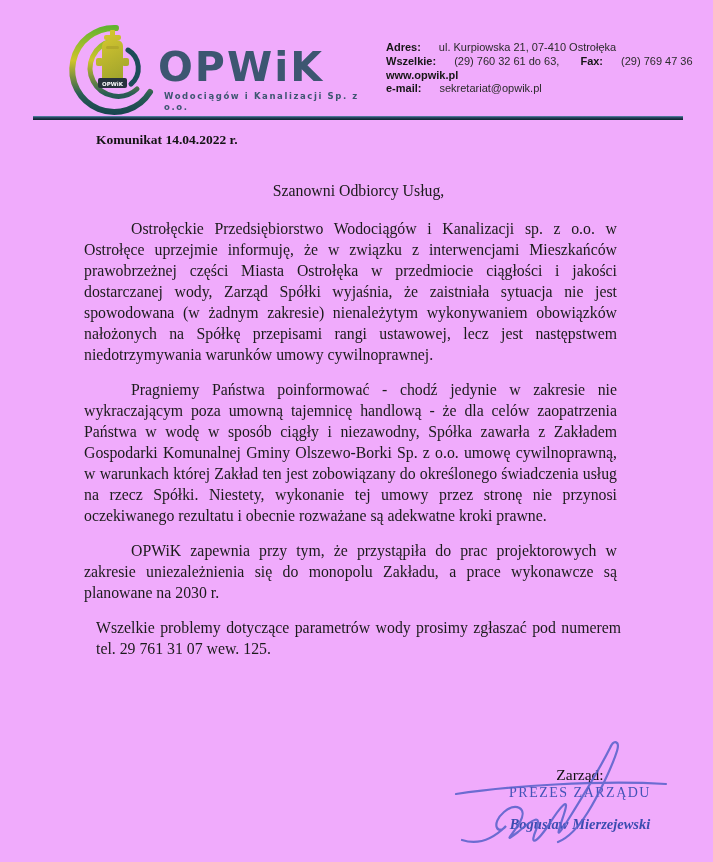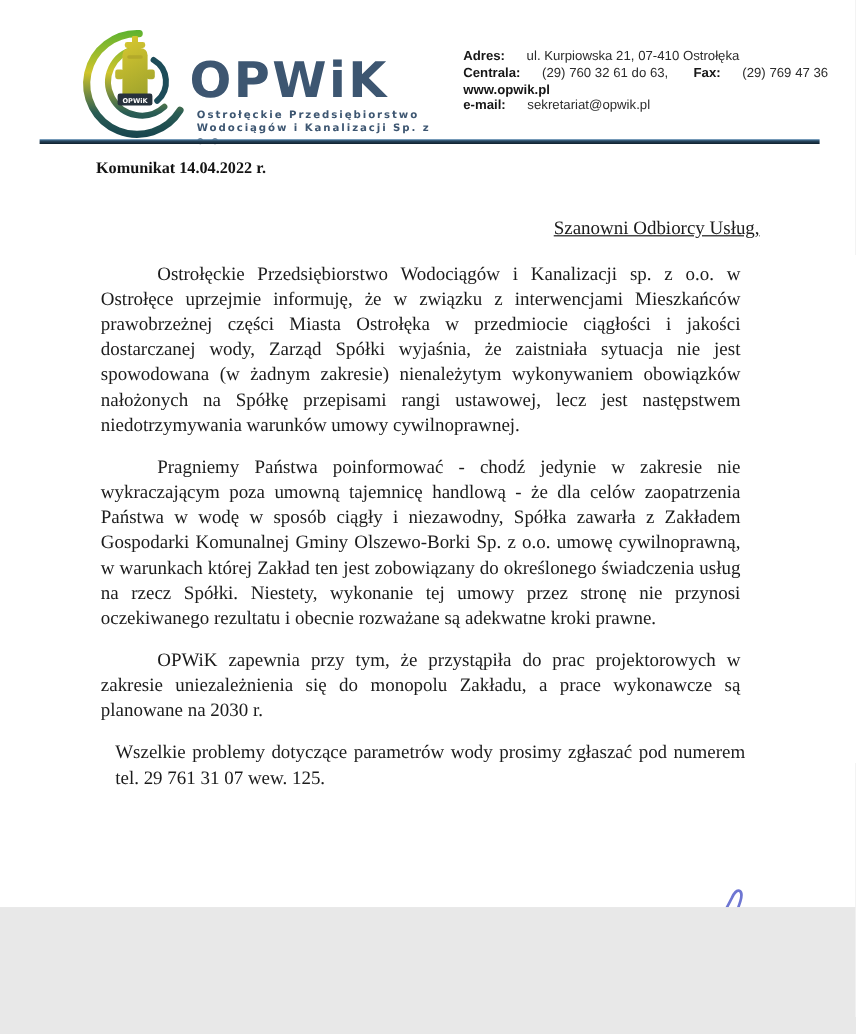--- a/index.html
+++ b/index.html
@@ -1,18 +1,18 @@
 <!DOCTYPE html>
 <html><head>
 <meta charset="utf-8">
 <style>
   html,body { margin:0; padding:0; background:#e8e8e8; }
   .page {
-    position:relative; width:713px; height:756px; margin:0 auto;
-    background:#ffffff; overflow:hidden;
+    position:relative; width:713px; height:862px; margin:0 auto;
+    background:#f0abfc; overflow:hidden;
     font-family:"Liberation Serif", serif; color:#1b1b1b;
   }
 
   
   .logo-svg { position:absolute; left:60px; top:22px; }
   .wordmark-block { position:absolute; left:158px; top:46px; width:230px; }
   .wordmark {
     font-family:"DejaVu Sans", sans-serif; font-weight:bold;
     font-size:41px; line-height:42px; letter-spacing:2px; color:#3d5671;
   }
@@ -28,28 +28,28 @@
   }
   .contact-line b { color:#161616; }
   .contact-line .sp { margin-left:18px; }
   .header-rule {
     position:absolute; left:33px; top:116px; width:650px; height:4px;
     background:linear-gradient(to bottom,#5c8cb4 0%, #27455c 40%, #0e1f2c 100%);
   }
 
   
   .date-line {
-    position:absolute; left:80px; top:132px;
+    position:absolute; left:96px; top:132px;
     font-size:13.5px; font-weight:bold; color:#141414;
   }
   .letter-body {
     position:absolute; left:84px; top:180px; width:549px;
     font-size:15.8px; line-height:21px; text-align:justify;
   }
-  .salutation { margin:0 0 17px 0; text-align:right;text-decoration:underline; }
+  .salutation { margin:0 0 17px 0; text-align:center; }
   .letter-body p.para { margin:0 16px 14px 0; text-indent:47px; }
   .letter-body p.closing { margin:12px; text-indent:0; }
 
   
   .signature-block {
     position:absolute; left:440px; top:766px; width:280px; text-align:center;
   }
   .board-label { font-size:15.5px; color:#101010; }
   .stamp-title {
     margin-top:1px; font-size:14px; letter-spacing:1.5px; color:#4353b8;
@@ -93,31 +93,30 @@
       <rect x="62" y="36" width="7" height="8" rx="2" fill="url(#hydrGrad)"></rect>
       <rect x="46" y="24" width="13" height="3" rx="1.5" fill="#b3a92a"></rect>
       <rect x="38" y="56" width="29" height="10" rx="2" fill="#27323c"></rect>
       <text x="52.5" y="63.5" text-anchor="middle" font-size="5.5" font-family="DejaVu Sans, sans-serif" font-weight="bold" fill="#ffffff">OPWiK</text>
     </g>
   </svg>
 
   <div class="wordmark-block">
     <div class="wordmark">OPWiK</div>
     <div class="logo-subtitle">
-      <div>Ostrołęckie Przedsiębiorstwo</div>
       <div>Wodociągów i Kanalizacji Sp. z o.o.</div>
     </div>
   </div>
 
   <div class="contact-block">
     <div class="contact-line">
       <b>Adres:</b><span class="sp">ul. Kurpiowska 21, 07-410 Ostrołęka</span>
     </div>
     <div class="contact-line">
-      <b>Centrala:</b><span class="sp">(29) 760 32 61 do 63,</span>
+      <b>Wszelkie:</b><span class="sp">(29) 760 32 61 do 63,</span>
       <b class="sp">Fax:</b><span class="sp">(29) 769 47 36</span>
     </div>
     <div class="contact-line">
       <b>www.opwik.pl</b>
     </div>
     <div class="contact-line">
       <b>e-mail:</b><span class="sp">sekretariat@opwik.pl</span>
     </div>
   </div>
 

